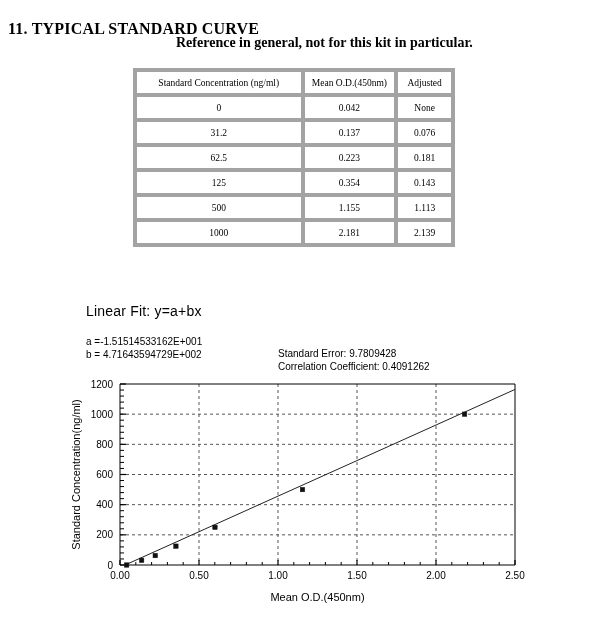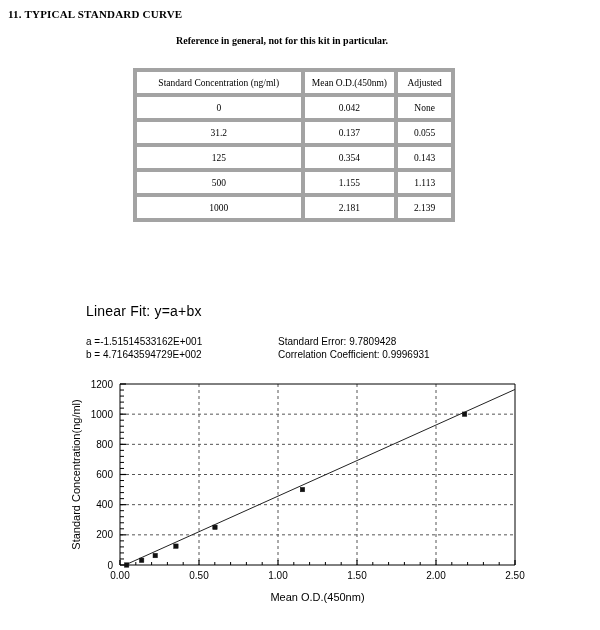--- a/index.html
+++ b/index.html
@@ -13,35 +13,35 @@
     position: relative;
     overflow: hidden;
     font-family: "Liberation Serif", serif;
     color: #000000;
   }
 
   
   #section-title {
     position: absolute;
     left: 8px;
-    top: 8px;
+    top: 20px;
     font-family: "Liberation Serif", serif;
     font-weight: bold;
-    font-size: 11px;
+    font-size: 16px;
     letter-spacing: 0.2px;
     white-space: nowrap;
   }
 
   #reference-note {
     position: absolute;
     left: 176px;
     top: 35px;
     font-family: "Liberation Serif", serif;
     font-weight: bold;
-    font-size: 10px;
+    font-size: 14px;
     white-space: nowrap;
   }
 
   
   #standard-table-wrap {
     position: absolute;
     left: 133px;
     top: 68px;
     width: 322px;
   }
@@ -79,21 +79,21 @@
     white-space: nowrap;
   }
   #fit-rows {
     position: relative;
     font-size: 10px;
     line-height: 13px;
     margin-top: 16px;
   }
   .fit-row { position: relative; height: 13px; white-space: nowrap; }
   .fit-left  { position: absolute; left: 0;     top: 0; }
-  .fit-right { position: absolute; left: 192px; top: 0; }
+  .fit-right { position: absolute; left: 192px; top: 12px; }
 
   
   #chart {
     position: absolute;
     left: 0;
     top: 370px;
     width: 600px;
     height: 250px;
   }
   #chart svg { display: block; }
@@ -139,21 +139,26 @@
     </thead>
     <tbody id="table-body">
         <tr>
           <td>0</td>
           <td>0.042</td>
           <td>None</td>
         </tr>
         <tr>
           <td>31.2</td>
           <td>0.137</td>
-          <td>0.055</td>
+          <td>0.076</td>
+        </tr>
+        <tr>
+          <td>62.5</td>
+          <td>0.223</td>
+          <td>0.181</td>
         </tr>
         <tr>
           <td>125</td>
           <td>0.354</td>
           <td>0.143</td>
         </tr>
         <tr>
           <td>500</td>
           <td>1.155</td>
           <td>1.113</td>
@@ -169,21 +174,21 @@
 
 <div id="fit-block">
   <div id="fit-title">Linear Fit: y=a+bx</div>
   <div id="fit-rows">
     <div class="fit-row">
       <span class="fit-left">a =-1.51514533162E+001</span>
       <span class="fit-right">Standard Error: 9.7809428</span>
     </div>
     <div class="fit-row">
       <span class="fit-left">b = 4.71643594729E+002</span>
-      <span class="fit-right">Correlation Coefficient: 0.9996931</span>
+      <span class="fit-right">Correlation Coefficient: 0.4091262</span>
     </div>
   </div>
 </div>
 
 <div id="chart">
   <svg id="chart-svg" width="600" height="250" viewBox="0 0 600 250">
       <line x1="120" y1="164.83333333333334" x2="515" y2="164.83333333333334" class="grid-line"></line>
       <line x1="120" y1="134.66666666666669" x2="515" y2="134.66666666666669" class="grid-line"></line>
       <line x1="120" y1="104.5" x2="515" y2="104.5" class="grid-line"></line>
       <line x1="120" y1="74.33333333333334" x2="515" y2="74.33333333333334" class="grid-line"></line>

